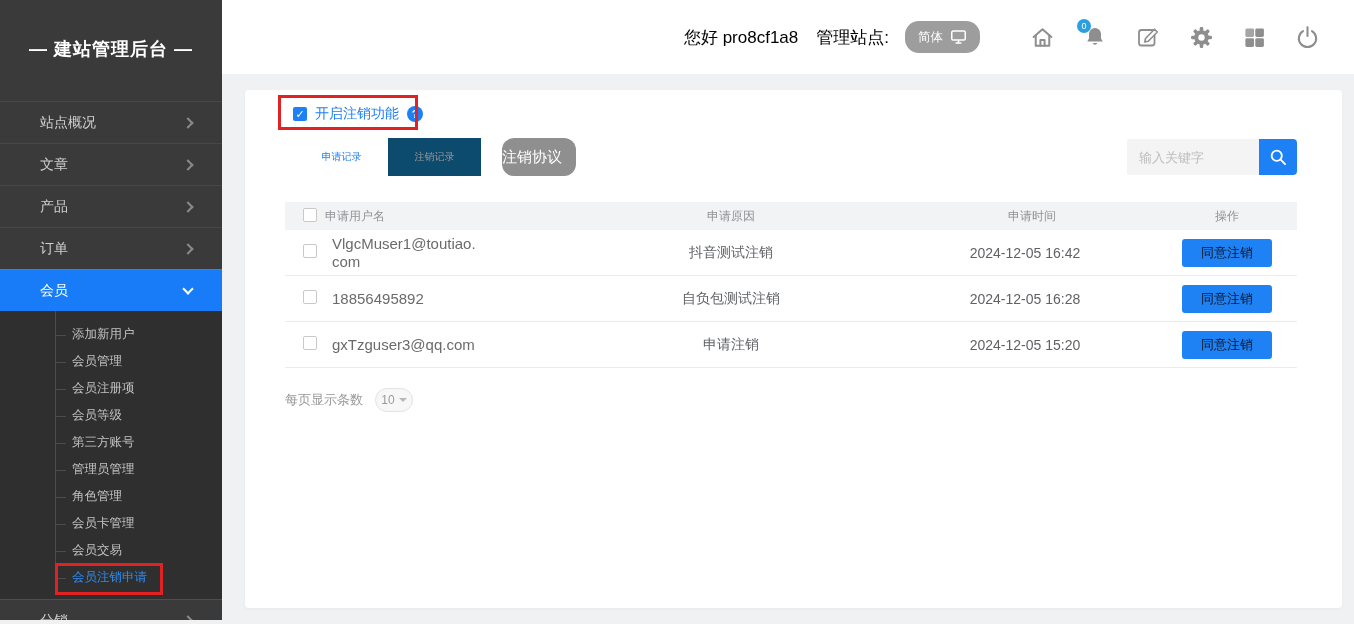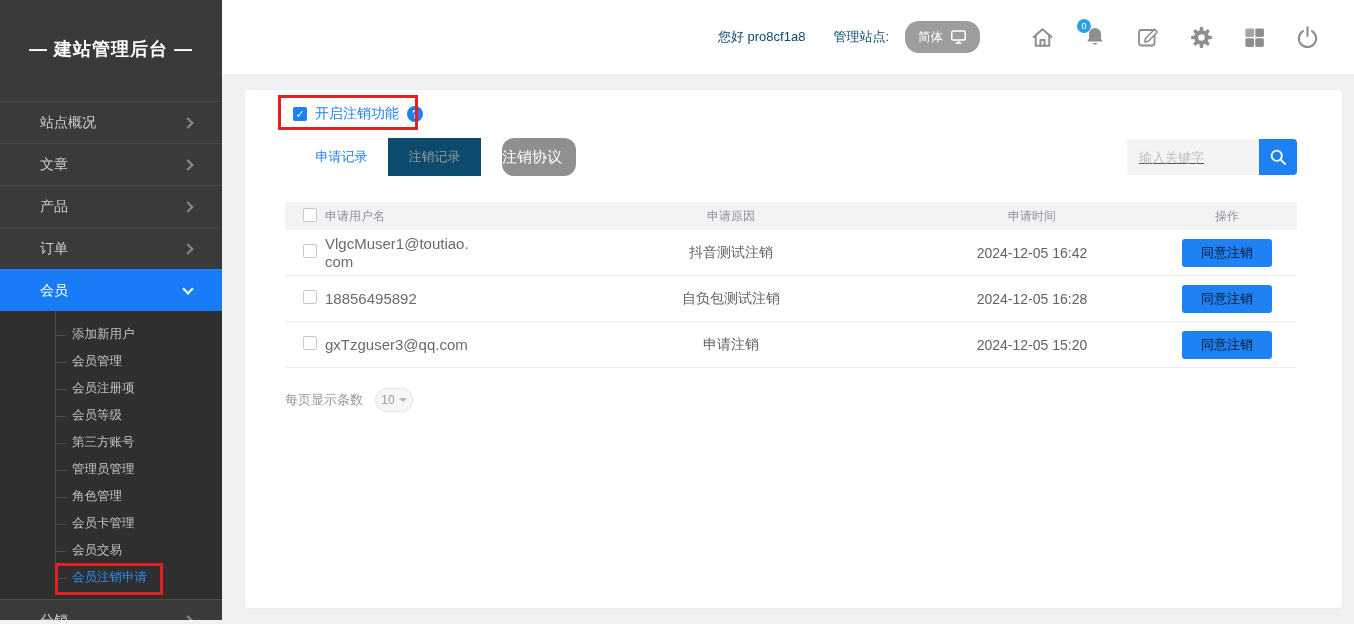--- a/index.html
+++ b/index.html
@@ -41,21 +41,21 @@
     content:""; position:absolute; left:55px; top:50%; width:11px; height:1px; background:#4c4c4c;
   }
   .submenu-item.active { color:#2d8cf0; }
   .menu-bottom { border-top:1px solid rgba(255,255,255,0.1); }
 
   
   .topbar {
     position:absolute; left:222px; top:0; right:0; height:74px; background:#ffffff;
     display:flex; align-items:center; justify-content:flex-end; gap:0; padding-right:34px;
   }
-  .greeting, .site-label { color:#0c4a6e; font-size:13px;margin-left:10px; }
+  .greeting, .site-label { color:#000000; font-size:17px; }
   .greeting { margin-right:18px; }
   .site-label { margin-right:16px;text-align:right; }
   .lang-pill {
     background:#9d9d9d; color:#ffffff; border:none; height:27px; border-radius:14px;
     display:flex; align-items:center; gap:7px; padding:16px 13px; font-size:12.5px; cursor:pointer;
     margin-right:22px;
   }
   .icon-btn {
     width:26px; height:26px; display:flex; align-items:center; justify-content:center;
     margin-left:27px; cursor:pointer; position:relative;
@@ -77,49 +77,48 @@
   .cbx.checked { background:#1e80f5; color:#fff; font-size:11px; line-height:14px; text-align:center; }
   .cbx.empty { background:#ffffff; border:1px solid #c9c9c9; }
   .checkbox-row .label { color:#2080f0; font-size:14px; }
   .q-icon {
     width:16px; height:16px; border-radius:50%; background:#1e80f5; color:#ffffff;
     font-size:11px; font-weight:bold; line-height:16px; text-align:center; cursor:pointer;
   }
 
   .toolbar { position:absolute; left:50px; right:45px; top:48px; height:38px; display:flex; align-items:center; }
   .tab {
-    width:93px; height:38px; line-height:38px; text-align:center; font-size:13px; cursor:pointer;
+    width:93px; height:38px; line-height:38px; text-align:center; font-size:10px; cursor:pointer;
   }
   .tab.active { background:#ffffff; color:#2080f0; }
   .tab.inactive { background:#0c4a6e; color:#999999; }
   .tab-dark {
     width:74px; height:38px; line-height:38px; text-align:left; font-size:15px;
     background:#8f8f8f; color:#ffffff; border:none; border-radius:12px; margin-left:21px; cursor:pointer;
   }
   .search-wrap { margin-left:auto; display:flex; height:36px; }
   .search-input {
     width:132px; height:36px; background:#f4f4f4; border:none; outline:none;
     padding:0 12px; font-size:13px; color:#555; border-radius:2px 0 0 2px;
     font-family:"Liberation Sans","DejaVu Sans",sans-serif;
-    text-decoration:underline;
   }
   .search-input::placeholder { color:#bdbdbd; }
   .search-btn {
     width:38px; height:36px; background:#1e80f5; border:none; border-radius:0 4px 4px 0;
     display:flex; align-items:center; justify-content:center; cursor:pointer;
   }
 
   .table { position:absolute; left:40px; right:45px; top:112px; }
   .t-head, .t-row {
     display:grid; grid-template-columns:40px 230px 1fr 250px 140px; align-items:center;
   }
   .t-head {
     height:28px; background:#f2f3f5; color:#8f9399; font-size:12px;
   }
-  .t-row { min-height:46px; border-bottom:1px solid #ececec; color:#606266; }
+  .t-row { min-height:46px; border-bottom:1px solid #ececec; color:#606266;gap:7px; }
   .c-check { padding-left:18px; }
   .c-user { font-size:15px; color:#6b6b6b; }
   .c-user span { display:inline-block; max-width:150px; word-break:break-all; line-height:1.15; }
   .t-head .c-user { font-size:12px; color:#8f9399; }
   .c-reason, .c-time, .c-action { text-align:center; font-size:14px; }
   .t-head .c-reason, .t-head .c-time, .t-head .c-action { font-size:12px; }
   .agree-btn {
     width:90px; height:28px; background:#1e82f5; color:#0f172a; border:none; border-radius:3px;
     font-size:13px; cursor:pointer; font-family:"Liberation Sans","DejaVu Sans",sans-serif;
   }

